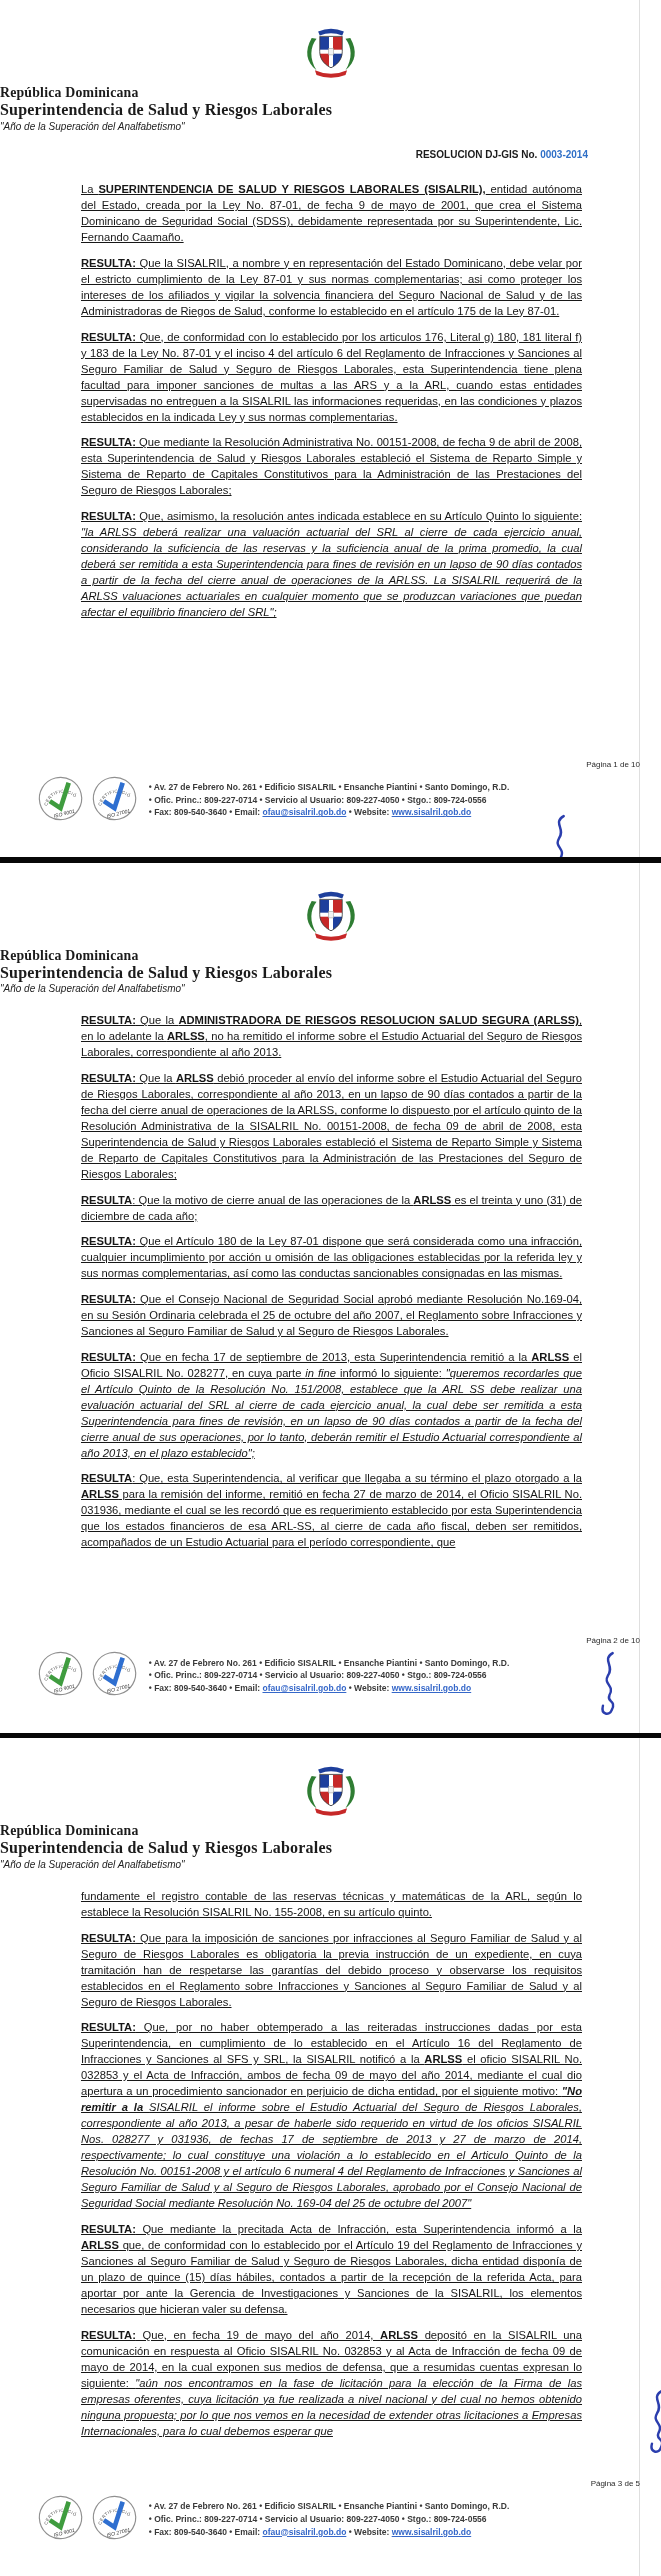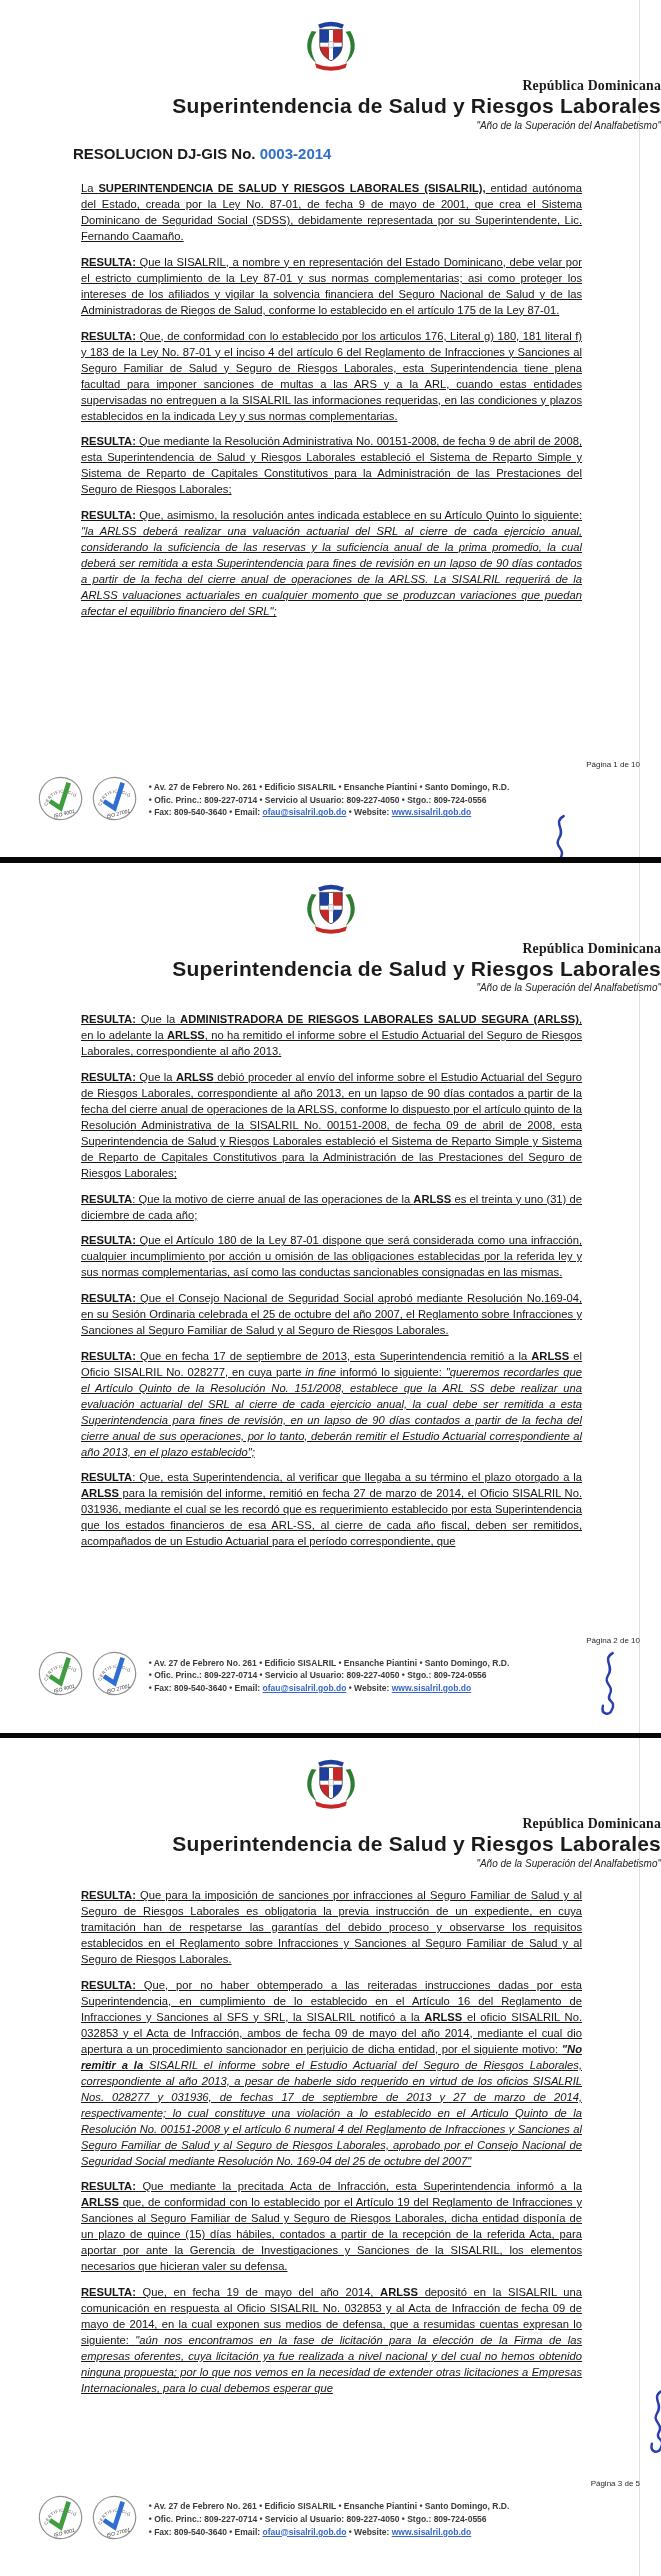--- a/index.html
+++ b/index.html
@@ -6,27 +6,27 @@
   html,body { background:#ffffff; }
   body { width:661px; font-family:"Liberation Sans",sans-serif; color:#1b1b1b; }
 
   .page { width:661px; position:relative; background:#fff; overflow:hidden; }
   .page::after { content:""; position:absolute; top:0; bottom:0; right:21px; width:0.8px; background:rgba(110,110,110,.22); }
   .page-1 { height:857px; }
   .page-2 { height:870px; }
   .page-3 { height:838px; }
   .divider { width:661px; height:5.7px; background:#070707; }
 
-  .doc-header { text-align:right; padding-top:17px; }
+  .doc-header { text-align:left; padding-top:24px; }
   .coat { display:block; margin:0 auto; }
   .country { font-family:"Liberation Serif",serif; font-weight:bold; font-size:13.8px; margin-top:4px; letter-spacing:0.2px; }
-  .institution { font-family:Liberation Sans, sans-serif; font-weight:bold; font-size:21px; letter-spacing:0.2px;margin-left:21px; }
+  .institution { font-family:Liberation Serif, serif; font-weight:bold; font-size:16px; letter-spacing:0.2px; }
   .motto { font-style:italic; font-size:10px; color:#222; margin-top:1.6px; }
 
-  .title-block { text-align:left; font-weight:bold; font-size:15px; line-height:17px; margin:14.6px 73px 0 73px; }
+  .title-block { text-align:right; font-weight:bold; font-size:10px; line-height:17px; margin:14.6px 73px 0 73px; }
   .blue { color:#2f6fc7; }
 
   .body-text { margin:18px 79px 0 81px; text-align:justify; font-size:11.2px; line-height:16px; color:#171717;text-decoration:underline; }
   .para { margin-bottom:9.7px; }
   .b { font-weight:bold; }
   .i { font-style:italic; }
 
   .signature { position:absolute; }
   .sig-p1 { left:541px; top:811px; }
   .sig-p2 { left:590px; top:785px; }
@@ -122,21 +122,21 @@
 <div class="page page-2">
   <div class="doc-header">
     <svg class="coat" width="66" height="57" viewBox="0 0 82 70">
         <use href="#coat-of-arms-g"></use>
       </svg>
     <div class="country">República Dominicana</div>
     <div class="institution">Superintendencia de Salud y Riesgos Laborales</div>
     <div class="motto">"Año de la Superación del Analfabetismo"</div>
   </div>
   <div class="body-text">
-      <p class="para"><span class="b">RESULTA:</span><span> Que la </span><span class="b">ADMINISTRADORA DE RIESGOS LABORALES SALUD SEGURA (ARLSS)</span><span>, en lo adelante la </span><span class="b">ARLSS</span><span>, no ha remitido el informe sobre el Estudio Actuarial del Seguro de Riesgos Laborales, correspondiente al año 2013.</span></p>
+      <p class="para"><span class="b">RESULTA:</span><span> Que la </span><span class="b">ADMINISTRADORA DE RIESGOS RESOLUCION SALUD SEGURA (ARLSS)</span><span>, en lo adelante la </span><span class="b">ARLSS</span><span>, no ha remitido el informe sobre el Estudio Actuarial del Seguro de Riesgos Laborales, correspondiente al año 2013.</span></p>
       <p class="para"><span class="b">RESULTA:</span><span> Que la </span><span class="b">ARLSS</span><span> debió proceder al envío del informe sobre el Estudio Actuarial del Seguro de Riesgos Laborales, correspondiente al año 2013, en un lapso de 90 días contados a partir de la fecha del cierre anual de operaciones de la ARLSS, conforme lo dispuesto por el artículo quinto de la Resolución Administrativa de la SISALRIL No. 00151-2008, de fecha 09 de abril de 2008, esta Superintendencia de Salud y Riesgos Laborales estableció el Sistema de Reparto Simple y Sistema de Reparto de Capitales Constitutivos para la Administración de las Prestaciones del Seguro de Riesgos Laborales;</span></p>
       <p class="para"><span class="b">RESULTA</span><span>: Que la motivo de cierre anual de las operaciones de la </span><span class="b">ARLSS</span><span> es el treinta y uno (31) de diciembre de cada año;</span></p>
       <p class="para"><span class="b">RESULTA:</span><span> Que el Artículo 180 de la Ley 87-01 dispone que será considerada como una infracción, cualquier incumplimiento por acción u omisión de las obligaciones establecidas por la referida ley y sus normas complementarias, así como las conductas sancionables consignadas en las mismas.</span></p>
       <p class="para"><span class="b">RESULTA:</span><span> Que el Consejo Nacional de Seguridad Social aprobó mediante Resolución No.169-04, en su Sesión Ordinaria celebrada el 25 de octubre del año 2007, el Reglamento sobre Infracciones y Sanciones al Seguro Familiar de Salud y al Seguro de Riesgos Laborales.</span></p>
       <p class="para"><span class="b">RESULTA:</span><span> Que en fecha 17 de septiembre de 2013, esta Superintendencia remitió a la </span><span class="b">ARLSS</span><span> el Oficio SISALRIL No. 028277, en cuya parte </span><span class="i">in fine</span><span> informó lo siguiente: </span><span class="i">"queremos recordarles que el Artículo Quinto de la Resolución No. 151/2008, establece que la ARL SS debe realizar una evaluación actuarial del SRL al cierre de cada ejercicio anual, la cual debe ser remitida a esta Superintendencia para fines de revisión, en un lapso de 90 días contados a partir de la fecha del cierre anual de sus operaciones, por lo tanto, deberán remitir el Estudio Actuarial correspondiente al año 2013, en el plazo establecido";</span></p>
       <p class="para"><span class="b">RESULTA</span><span>: Que, esta Superintendencia, al verificar que llegaba a su término el plazo otorgado a la </span><span class="b">ARLSS</span><span> para la remisión del informe, remitió en fecha 27 de marzo de 2014, el Oficio SISALRIL No. 031936, mediante el cual se les recordó que es requerimiento establecido por esta Superintendencia que los estados financieros de esa ARL-SS, al cierre de cada año fiscal, deben ser remitidos, acompañados de un Estudio Actuarial para el período correspondiente, que</span></p>
     </div>
   <svg class="signature sig-p2" width="34" height="75" viewBox="0 0 42 92">
       <use href="#sig-path"></use>
     </svg>
@@ -171,20 +171,21 @@
 <div class="page page-3">
   <div class="doc-header">
     <svg class="coat" width="66" height="57" viewBox="0 0 82 70">
         <use href="#coat-of-arms-g"></use>
       </svg>
     <div class="country">República Dominicana</div>
     <div class="institution">Superintendencia de Salud y Riesgos Laborales</div>
     <div class="motto">"Año de la Superación del Analfabetismo"</div>
   </div>
   <div class="body-text">
+      <p class="para"><span>fundamente el registro contable de las reservas técnicas y matemáticas de la ARL, según lo establece la Resolución SISALRIL No. 155-2008, en su artículo quinto.</span></p>
       <p class="para"><span class="b">RESULTA:</span><span> Que para la imposición de sanciones por infracciones al Seguro Familiar de Salud y al Seguro de Riesgos Laborales es obligatoria la previa instrucción de un expediente, en cuya tramitación han de respetarse las garantías del debido proceso y observarse los requisitos establecidos en el Reglamento sobre Infracciones y Sanciones al Seguro Familiar de Salud y al Seguro de Riesgos Laborales.</span></p>
       <p class="para"><span class="b">RESULTA:</span><span> Que, por no haber obtemperado a las reiteradas instrucciones dadas por esta Superintendencia, en cumplimiento de lo establecido en el Artículo 16 del Reglamento de Infracciones y Sanciones al SFS y SRL, la SISALRIL notificó a la </span><span class="b">ARLSS</span><span> el oficio SISALRIL No. 032853 y el Acta de Infracción, ambos de fecha 09 de mayo del año 2014, mediante el cual dio apertura a un procedimiento sancionador en perjuicio de dicha entidad, por el siguiente motivo: </span><span class="b i">"No remitir a la </span><span class="i">SISALRIL el informe sobre el Estudio Actuarial del Seguro de Riesgos Laborales, correspondiente al año 2013, a pesar de haberle sido requerido en virtud de los oficios SISALRIL Nos. 028277 y 031936, de fechas 17 de septiembre de 2013 y 27 de marzo de 2014, respectivamente; lo cual constituye una violación a lo establecido en el Articulo Quinto de la Resolución No. 00151-2008 y el artículo 6 numeral 4 del Reglamento de Infracciones y Sanciones al Seguro Familiar de Salud y al Seguro de Riesgos Laborales, aprobado por el Consejo Nacional de Seguridad Social mediante Resolución No. 169-04 del 25 de octubre del 2007"</span></p>
       <p class="para"><span class="b">RESULTA:</span><span> Que mediante la precitada Acta de Infracción, esta Superintendencia informó a la </span><span class="b">ARLSS</span><span> que, de conformidad con lo establecido por el Artículo 19 del Reglamento de Infracciones y Sanciones al Seguro Familiar de Salud y Seguro de Riesgos Laborales, dicha entidad disponía de un plazo de quince (15) días hábiles, contados a partir de la recepción de la referida Acta, para aportar por ante la Gerencia de Investigaciones y Sanciones de la SISALRIL, los elementos necesarios que hicieran valer su defensa.</span></p>
       <p class="para"><span class="b">RESULTA:</span><span> Que, en fecha 19 de mayo del año 2014, </span><span class="b">ARLSS</span><span> depositó en la SISALRIL una comunicación en respuesta al Oficio SISALRIL No. 032853 y al Acta de Infracción de fecha 09 de mayo de 2014, en la cual exponen sus medios de defensa, que a resumidas cuentas expresan lo siguiente: </span><span class="i">"aún nos encontramos en la fase de licitación para la elección de la Firma de las empresas oferentes, cuya licitación ya fue realizada a nivel nacional y del cual no hemos obtenido ninguna propuesta; por lo que nos vemos en la necesidad de extender otras licitaciones a Empresas Internacionales, para lo cual debemos esperar que</span></p>
     </div>
   <svg class="signature sig-p3" width="34" height="75" viewBox="0 0 42 92">
       <use href="#sig-path"></use>
     </svg>
   <div class="doc-footer">
     <div class="page-num">Página 3 de 5</div>

